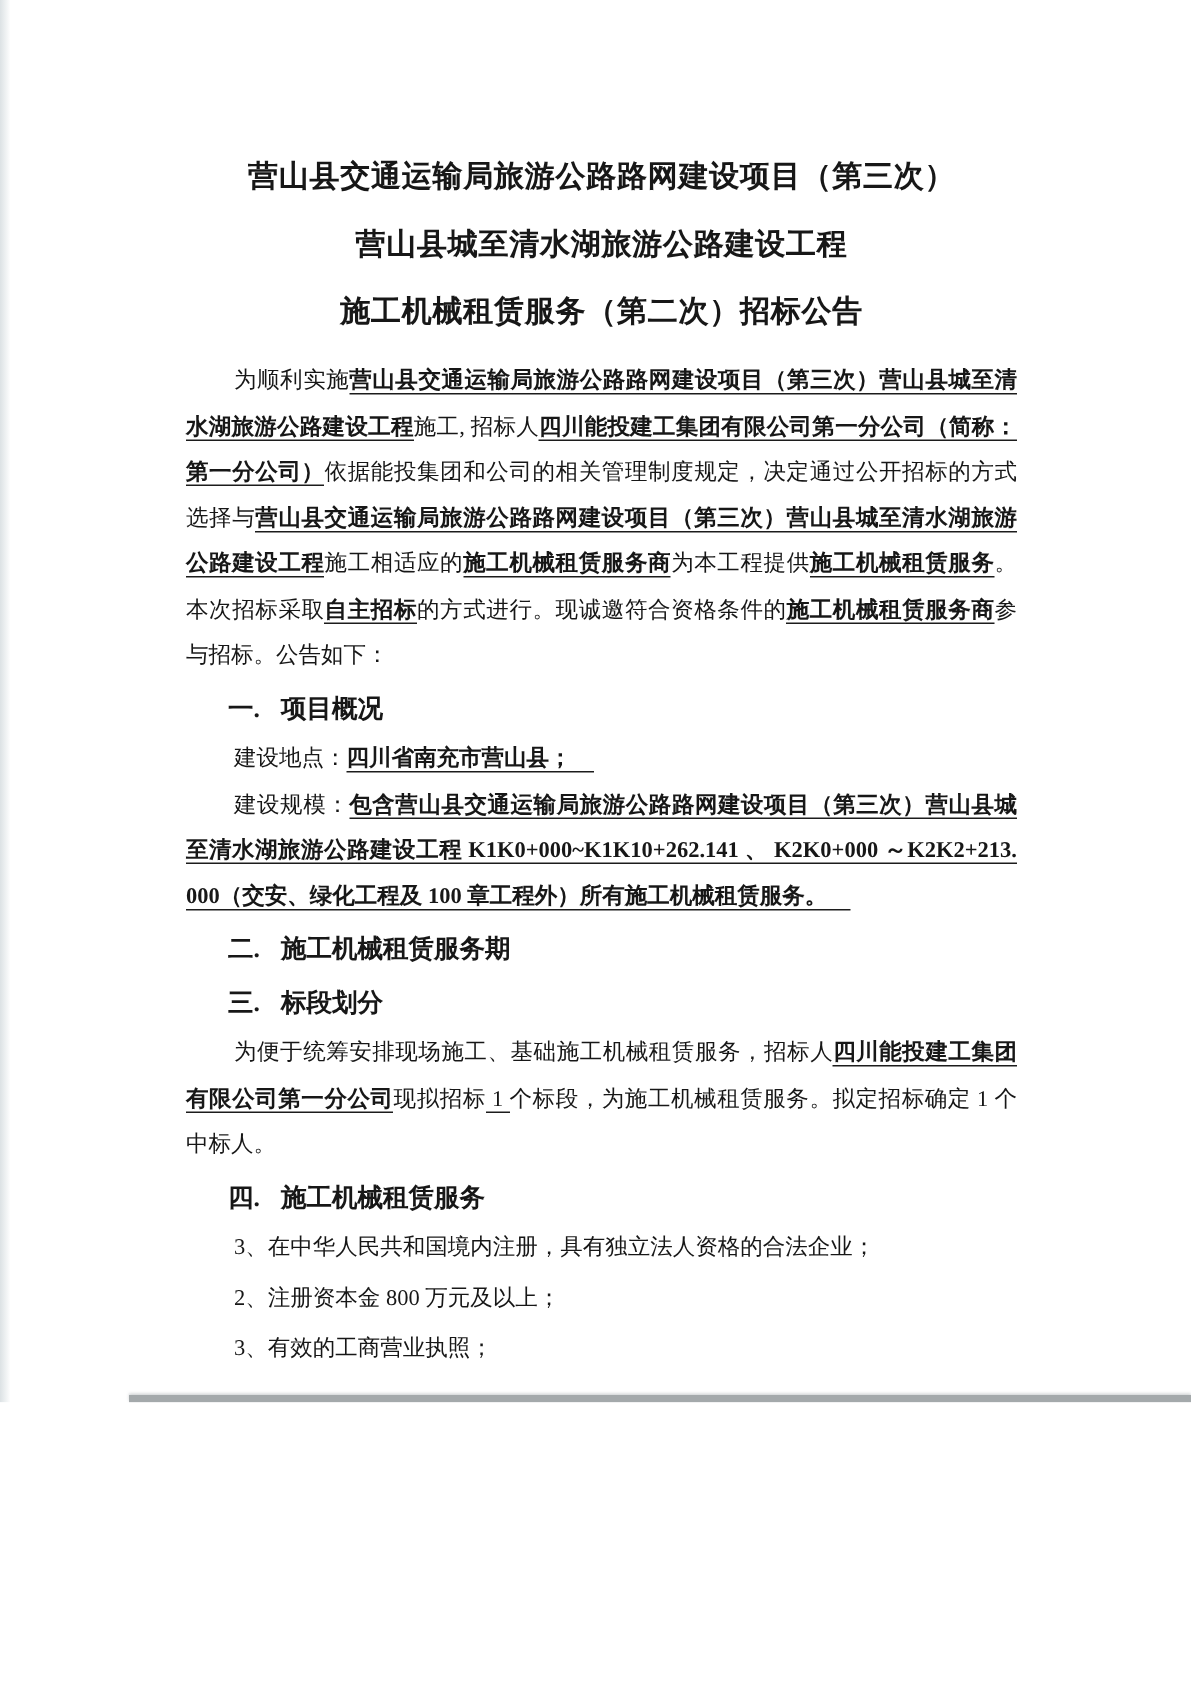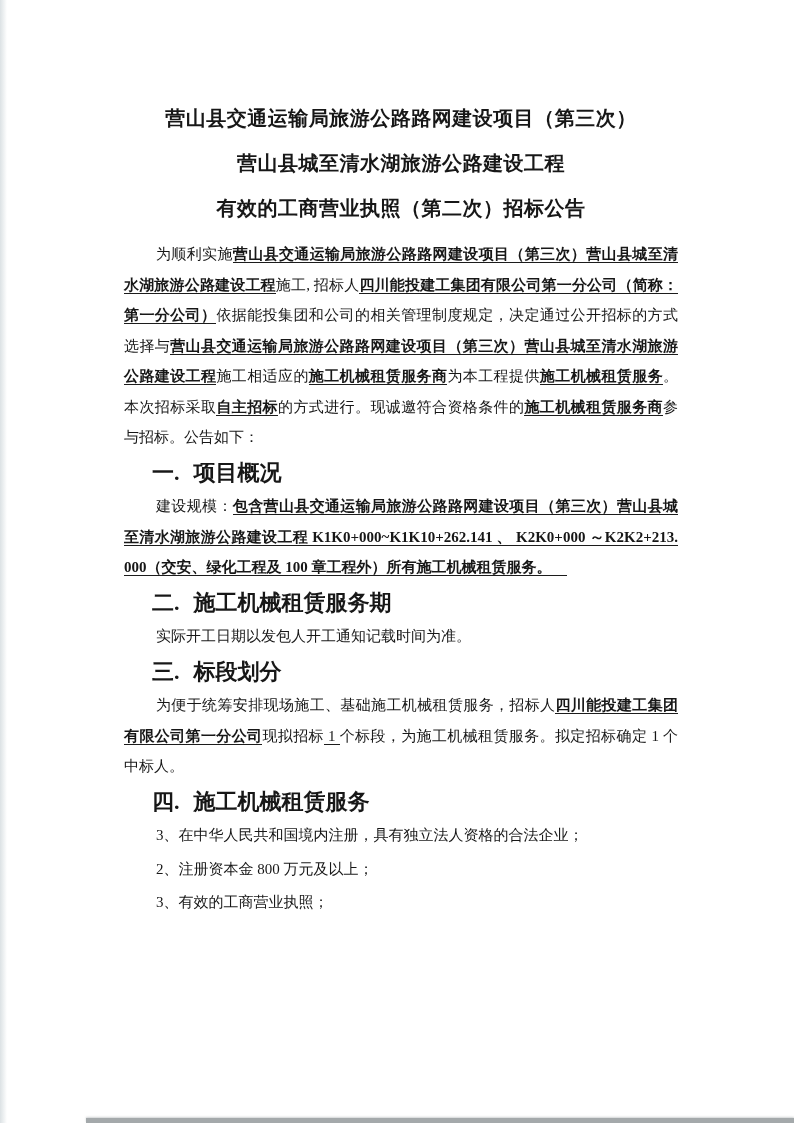--- a/index.html
+++ b/index.html
@@ -1,18 +1,18 @@
 <!DOCTYPE html>
 <html lang="zh"><head>
 <meta charset="utf-8">
 <style>
   html,body{margin:0;padding:0;background:#ffffff;}
   .page{
     position:relative;
-    width:794px;height:1123px;
+    width:794px;height:935px;
     background:#ffffff;
     overflow:hidden;
     font-family:"Liberation Serif","DejaVu Serif",serif;
     color:#171717;
   }
   
   .scan-left{
     position:absolute;left:0;top:0;bottom:0;width:7px;
     background:linear-gradient(to right,#c9d2d6,#eef1f2 70%,rgba(255,255,255,0));
     opacity:.65;
@@ -36,49 +36,49 @@
   .doc-body{margin-top:0;}
   .para{
     font-size:15px;
     line-height:30.5px;
     text-align:justify;
     text-indent:32px;
     word-break:break-all;
   }
   .para.item{margin-top:3px;}
   .heading{
-    font-size:22px;
+    font-size:17px;
     font-weight:bold;
     line-height:30.5px;
     text-indent:28px;
     margin:5px 0 3px 0;
   }
   .heading .htxt{margin-left:14px;}
   .b{font-weight:bold;}
   .u{border-bottom:1.6px solid #1c1c1c;}
 </style>
 </head>
 <body>
 
 <div class="page">
   <div class="scan-left"></div>
   <div class="scan-bottom"></div>
 
   <div class="content">
     <div class="titles">
       <div>营山县交通运输局旅游公路路网建设项目（第三次）</div>
       <div>营山县城至清水湖旅游公路建设工程</div>
-      <div>有效的工商营业执照（第二次）招标公告</div>
+      <div>施工机械租赁服务（第二次）招标公告</div>
     </div>
     <div class="doc-body">
         <div class="para"><span class="">为顺利实施</span><span class="b u">营山县交通运输局旅游公路路网建设项目（第三次）营山县城至清水湖旅游公路建设工程</span><span class="">施工, 招标人</span><span class="b u">四川能投建工集团有限公司第一分公司（简称：第一分公司）</span><span class="">依据能投集团和公司的相关管理制度规定，决定通过公开招标的方式选择与</span><span class="b u">营山县交通运输局旅游公路路网建设项目（第三次）营山县城至清水湖旅游公路建设工程</span><span class="">施工相适应的</span><span class="b u">施工机械租赁服务商</span><span class="">为本工程提供</span><span class="b u">施工机械租赁服务</span><span class="">。本次招标采取</span><span class="b u">自主招标</span><span class="">的方式进行。现诚邀符合资格条件的</span><span class="b u">施工机械租赁服务商</span><span class="">参与招标。公告如下：</span></div>
         <div class="heading"><span class="hnum">一.</span><span class="htxt">项目概况</span></div>
+        <div class="para"><span class="">建设地点：</span><span class="b u">四川省南充市营山县；　</span></div>
         <div class="para"><span class="">建设规模：</span><span class="b u">包含营山县交通运输局旅游公路路网建设项目（第三次）营山县城至清水湖旅游公路建设工程 K1K0+000~K1K10+262.141 、 K2K0+000 ～K2K2+213.000（交安、绿化工程及 100 章工程外）所有施工机械租赁服务。　</span></div>
         <div class="heading"><span class="hnum">二.</span><span class="htxt">施工机械租赁服务期</span></div>
-        <div class="para"><span class="">实际开工日期以发包人开工通知记载时间为准。</span></div>
         <div class="heading"><span class="hnum">三.</span><span class="htxt">标段划分</span></div>
         <div class="para"><span class="">为便于统筹安排现场施工、基础施工机械租赁服务，招标人</span><span class="b u">四川能投建工集团有限公司第一分公司</span><span class="">现拟招标</span><span class="u"> 1 </span><span class="">个标段，为施工机械租赁服务。拟定招标确定 1 个中标人。</span></div>
         <div class="heading"><span class="hnum">四.</span><span class="htxt">施工机械租赁服务</span></div>
         <div class="para item"><span class="">3、在中华人民共和国境内注册，具有独立法人资格的合法企业；</span></div>
         <div class="para item"><span class="">2、注册资本金 800 万元及以上；</span></div>
         <div class="para item"><span class="">3、有效的工商营业执照；</span></div>
       </div>
   </div>
 </div>
 

